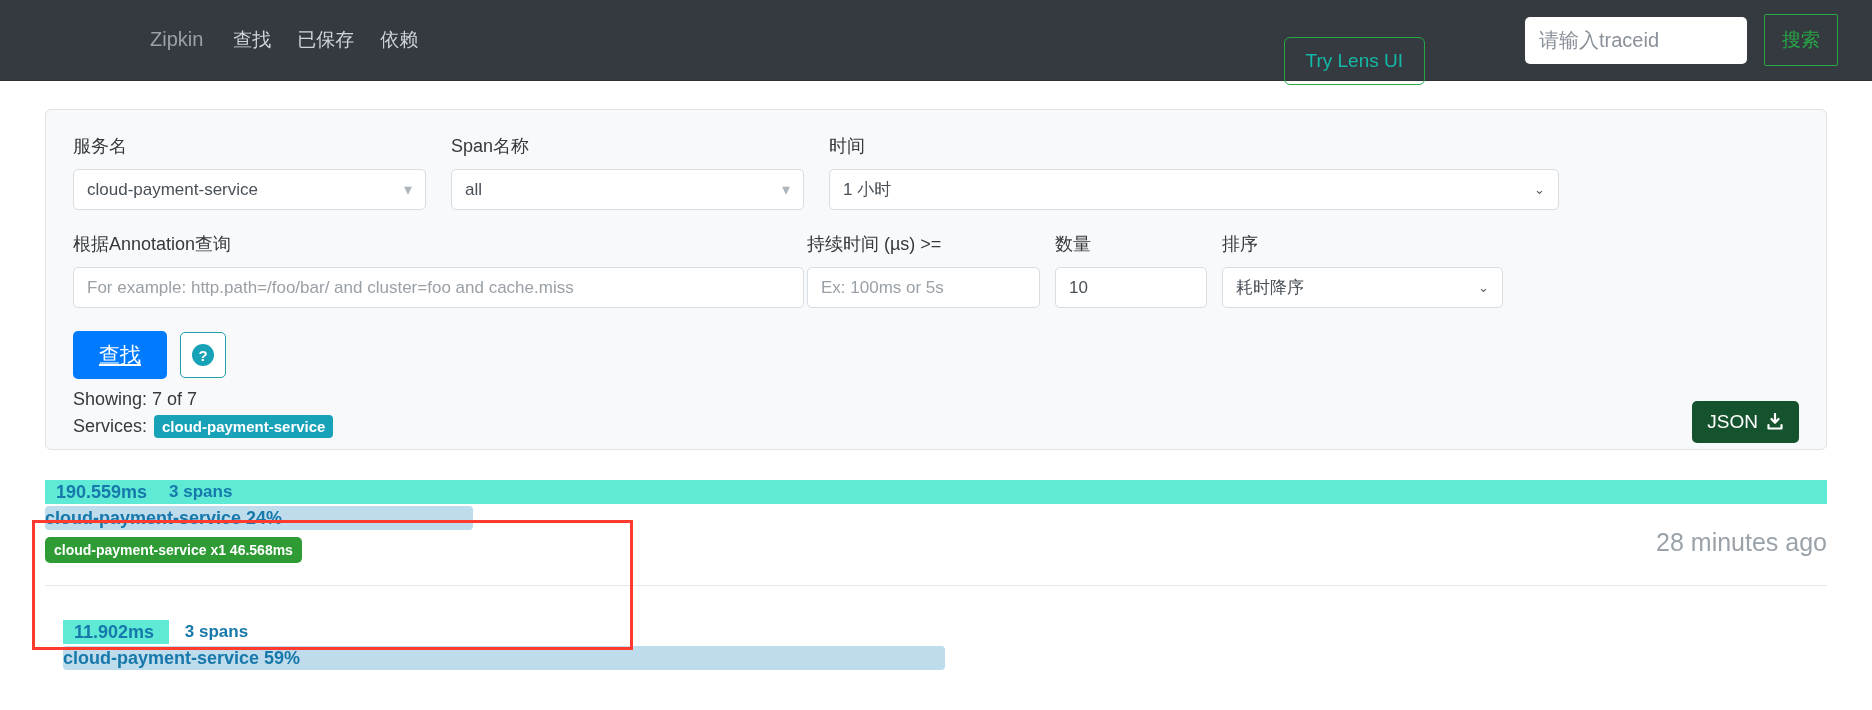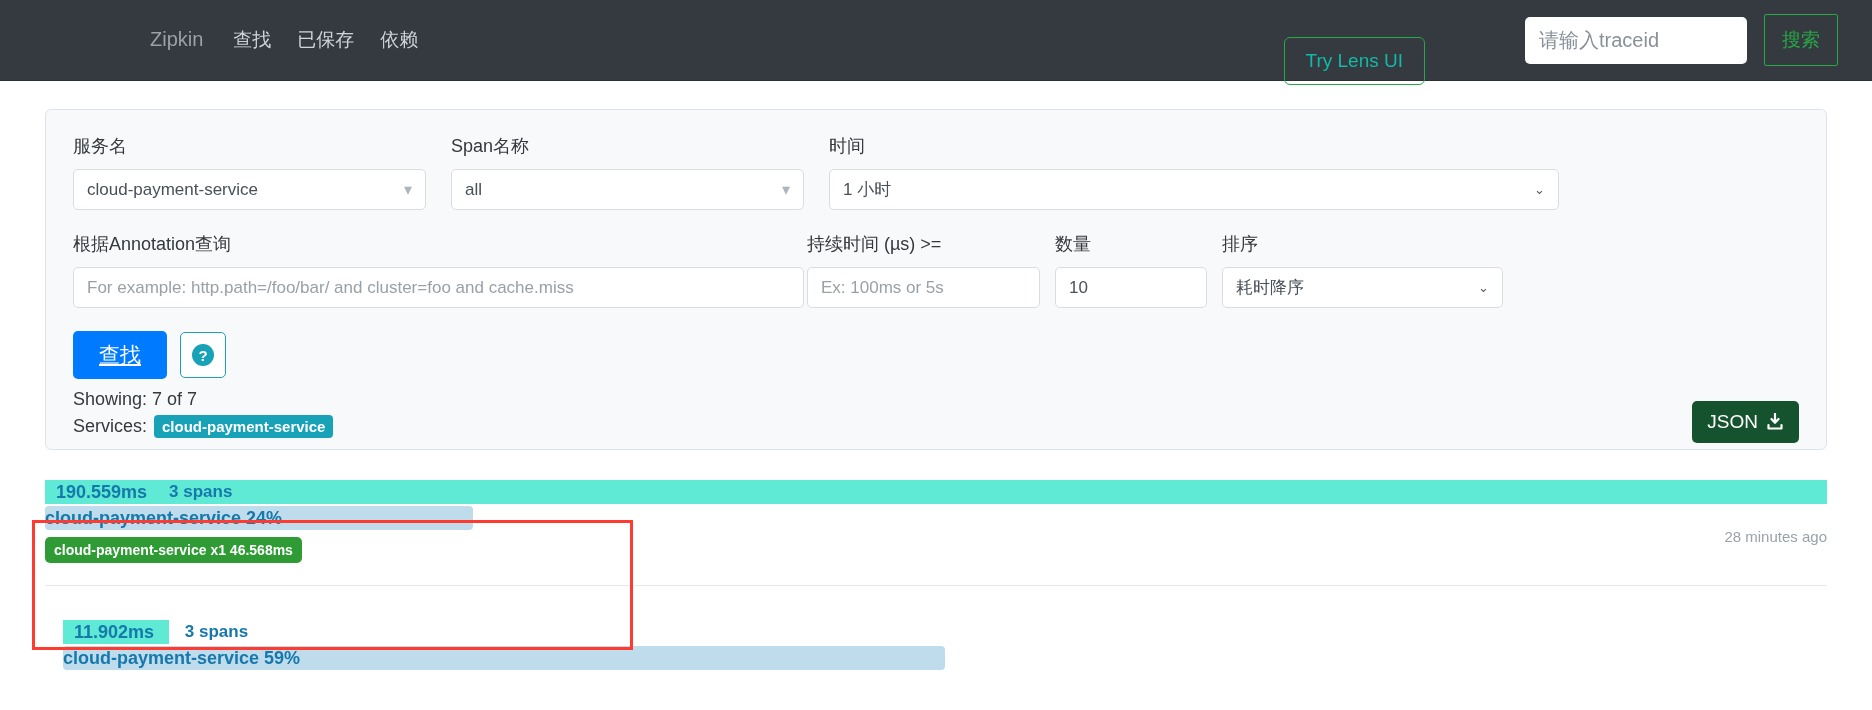--- a/index.html
+++ b/index.html
@@ -260,21 +260,21 @@
     font-size: 14px;
     font-weight: bold;
     border-radius: 5px;
     padding: 5px 9px;
     white-space: nowrap;
   }
   .ago {
     position: absolute;
     right: 0;
     top: 56px;
-    font-size: 15px;
+    font-size: 25px;
     color: #9aa2aa;
     white-space: nowrap;
     text-align: center;
   }
 
   .highlight-box {
     position: absolute;
     border: 3px solid #ff3b30;
     pointer-events: none;
   }

